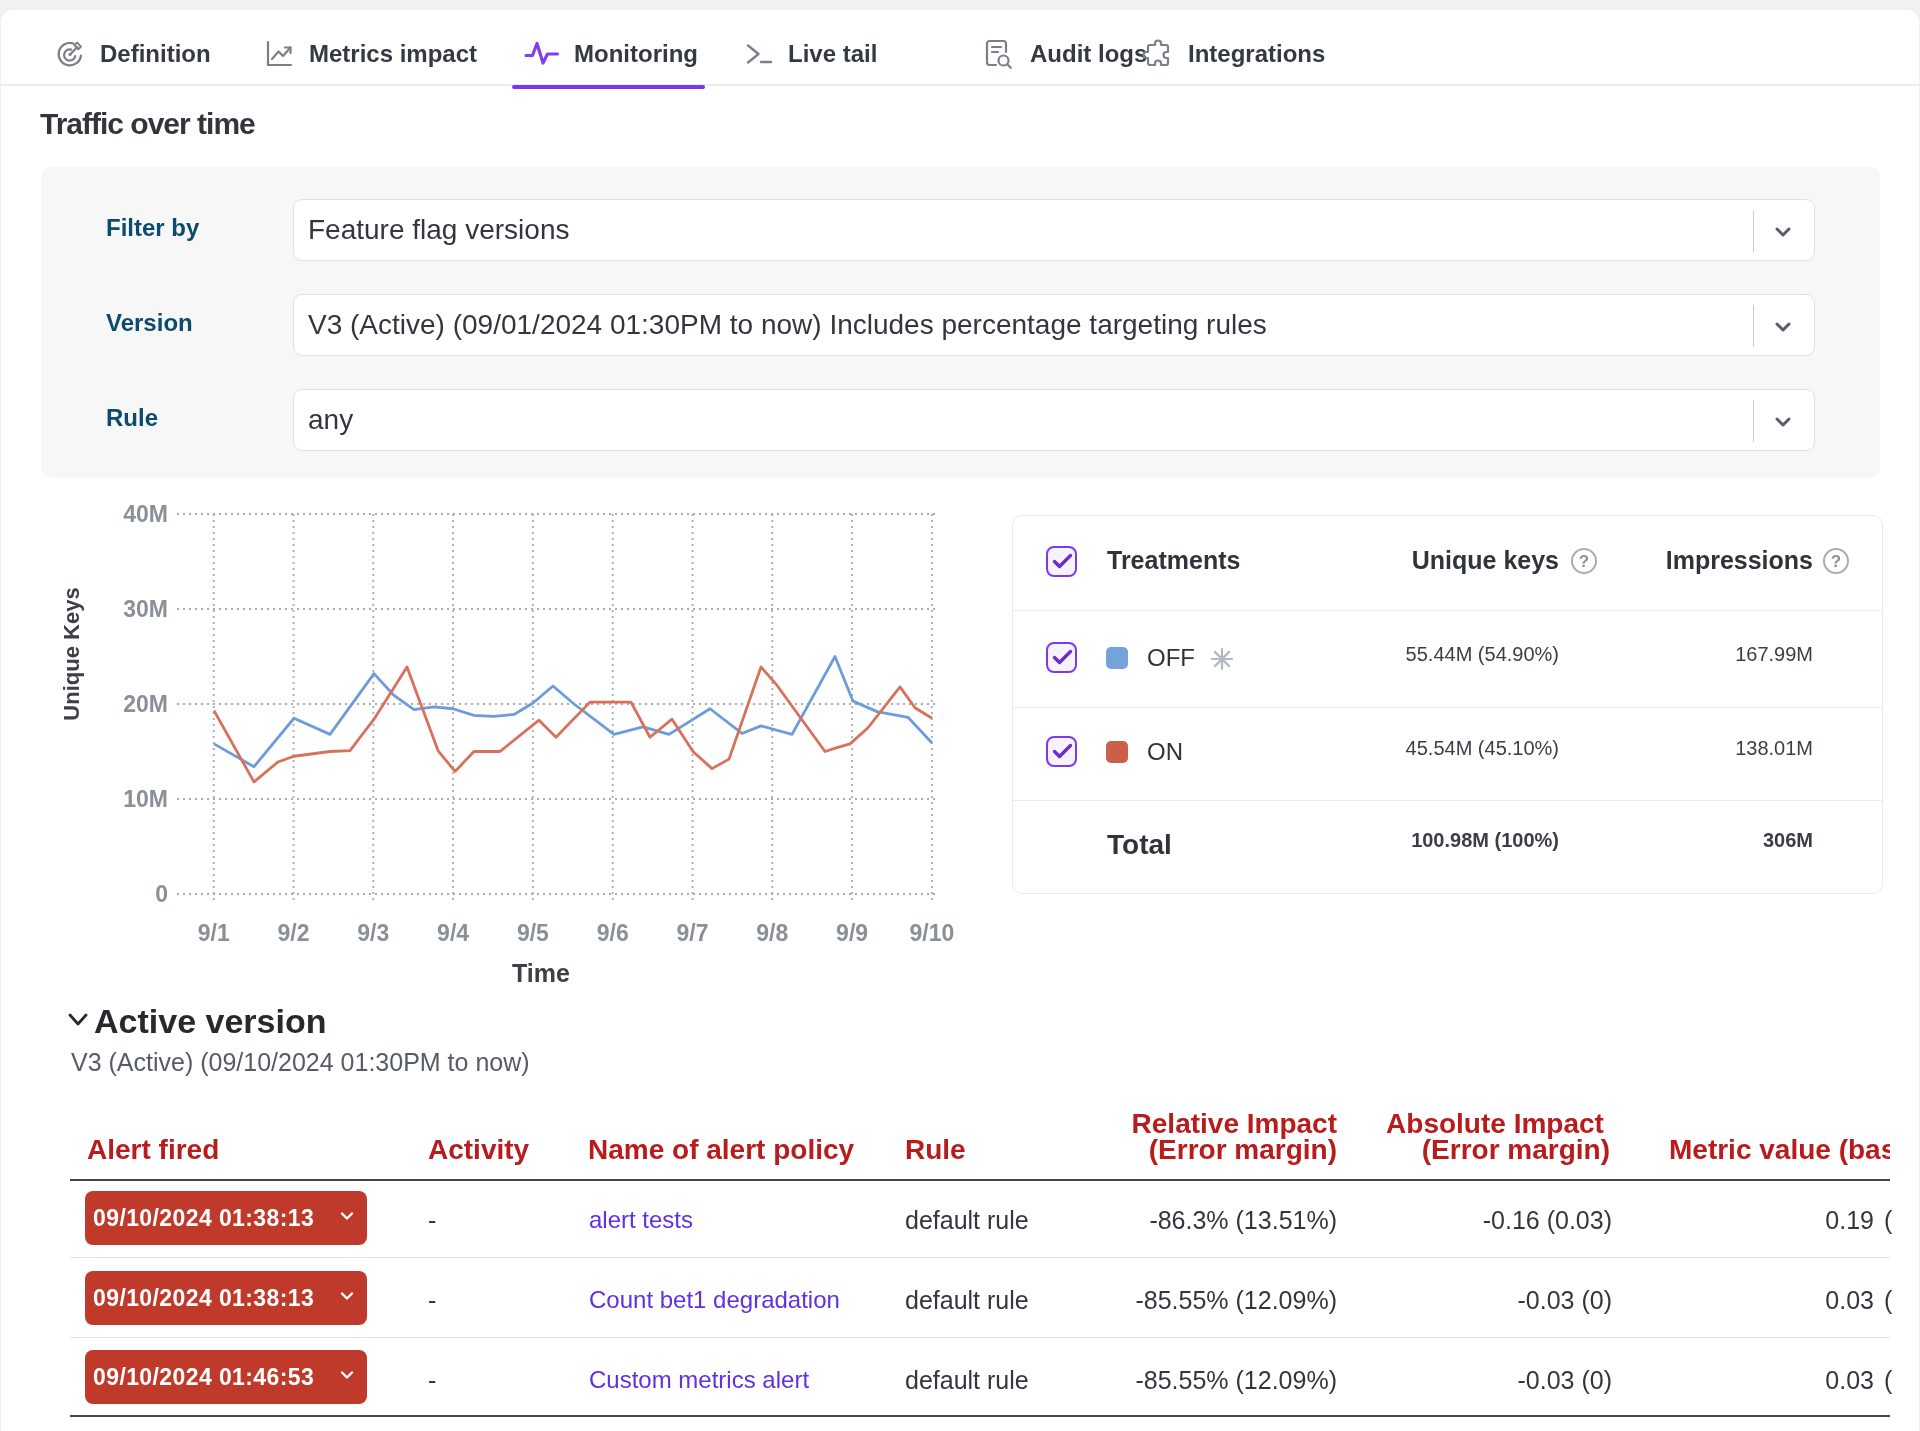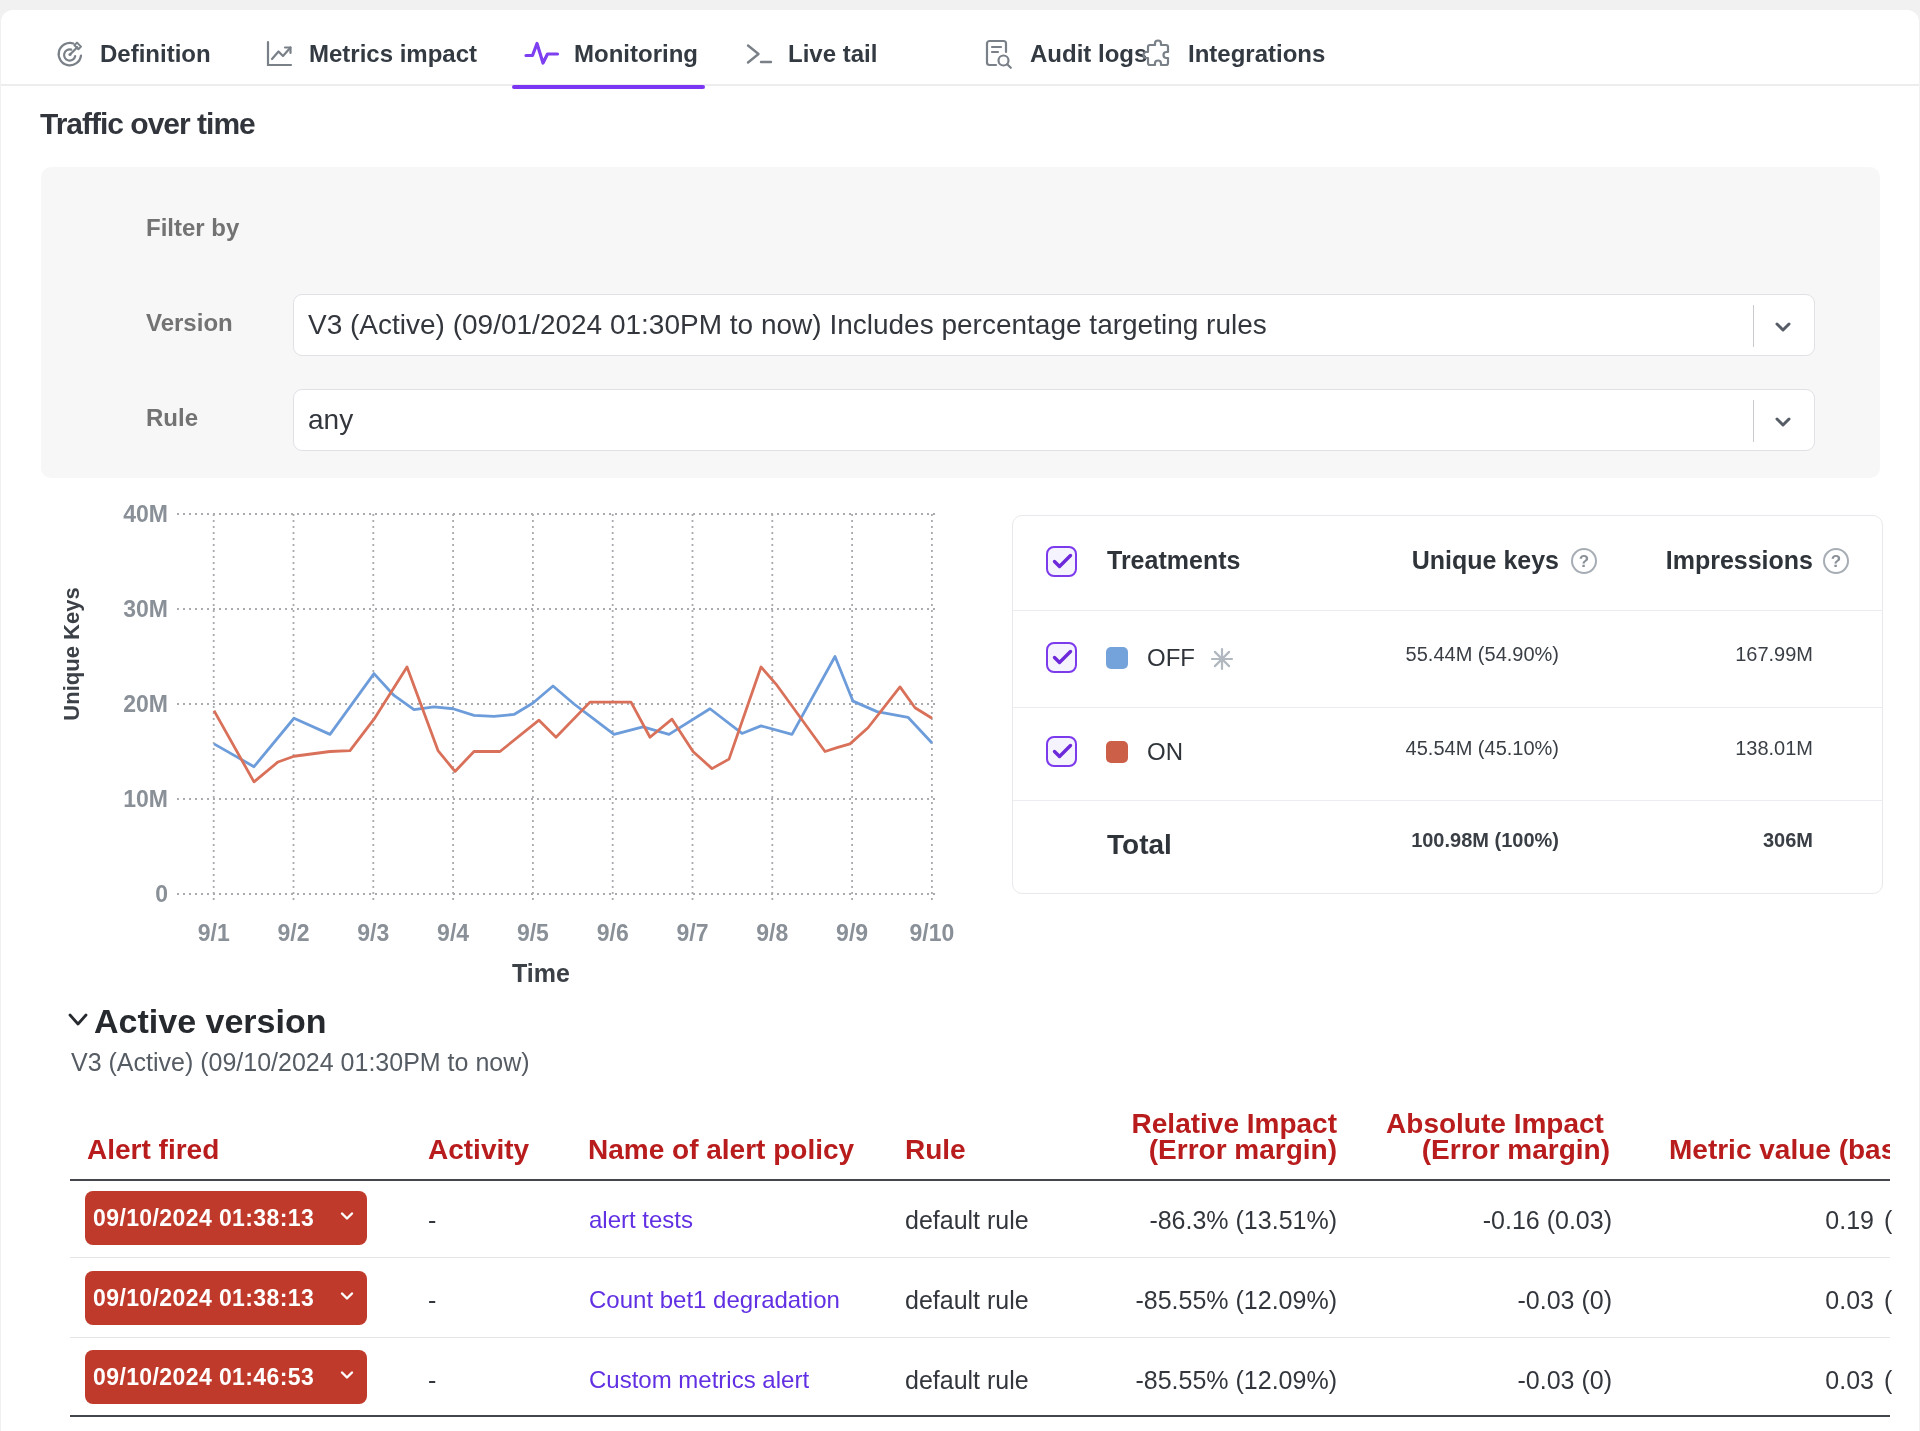--- a/index.html
+++ b/index.html
@@ -7,21 +7,21 @@
 .card { position:absolute; left:1px; top:10px; width:1918px; height:1421px; background:#fff; border-radius:12px 12px 0 0; overflow:hidden; }
 
 .tabbar { position:absolute; left:1px; top:10px; width:1918px; height:76px; border-bottom:2px solid #ededef; }
 .tab { position:absolute; top:21px; height:66px; display:flex; align-items:center; gap:14px; font-size:24px; font-weight:700; color:#333a42; }
 .tab svg { flex:0 0 auto; }
 .underline { position:absolute; left:512px; top:85px; width:193px; height:4px; background:#7a36f2; border-radius:2px; }
 
 .h1 { position:absolute; left:40px; top:107px; font-size:30px; letter-spacing:-1px; font-weight:700; color:#32363c; }
 
 .fpanel { position:absolute; left:41px; top:167px; width:1839px; height:311px; background:#f7f7f8; border-radius:10px; }
-.flabel { position:absolute; left:65px; width:180px; font-size:24px; font-weight:700; color:#737373;margin-left:40px; }
+.flabel { position:absolute; left:65px; width:180px; font-size:24px; font-weight:700; color:#0c4a6e; }
 .fselect { position:absolute; left:252px; width:1522px; height:62px; background:#fff; border:1px solid #e0e1e5; border-radius:9px; font-size:28px; color:#33373d; display:flex; align-items:center; padding-left:14px; }
 .fsep { position:absolute; right:60px; top:10px; width:1px; height:42px; background:#c9cbd0; }
 .fchev { position:absolute; right:18px; top:19px; }
 
 .tcard { position:absolute; left:1012px; top:515px; width:871px; height:379px; background:#fff; border:1px solid #e8e9ec; border-radius:10px; }
 .tdiv { position:absolute; left:0; width:100%; height:1px; background:#ebecef; }
 .cbox { position:absolute; width:31px; height:31px; border:2px solid #7c3aed; border-radius:8px; background:#f5f3fd; }
 .cbox svg { position:absolute; left:4px; top:5px; }
 .swatch { position:absolute; width:22px; height:22px; border-radius:5px; }
 .ttext { position:absolute; font-size:24px; color:#2f343a; }
@@ -90,20 +90,23 @@
     <svg width="32" height="32" viewBox="0 0 32 32" fill="none">
       <path d="M13 5.5a3 3 0 0 1 6 0V7h5a2 2 0 0 1 2 2v5h-1.5a3 3 0 0 0 0 6H26v5a2 2 0 0 1-2 2h-5v-1.5a3 3 0 0 0-6 0V27H8a2 2 0 0 1-2-2v-5H4.5a3 3 0 0 1 0-6H6V9a2 2 0 0 1 2-2h5z" stroke="#7a8088" stroke-width="2.2" stroke-linejoin="round"></path>
     </svg>
     <span>Integrations</span>
   </div>
 
   <div class="h1">Traffic over time</div>
 
   <div class="fpanel">
     <div class="flabel" style="top:47px;">Filter by</div>
+    <div class="fselect" style="top:32px;">Feature flag versions<div class="fsep"></div><div class="fchev"><svg width="26" height="26" viewBox="0 0 26 26" fill="none">
+          <path d="M7 10l6 6 6-6" stroke="#565d66" stroke-width="3" stroke-linecap="round" stroke-linejoin="round"></path>
+        </svg></div></div>
     <div class="flabel" style="top:142px;">Version</div>
     <div class="fselect" style="top:127px;">V3 (Active) (09/01/2024 01:30PM to now) Includes percentage targeting rules<div class="fsep"></div><div class="fchev"><svg width="26" height="26" viewBox="0 0 26 26" fill="none">
           <path d="M7 10l6 6 6-6" stroke="#565d66" stroke-width="3" stroke-linecap="round" stroke-linejoin="round"></path>
         </svg></div></div>
     <div class="flabel" style="top:237px;">Rule</div>
     <div class="fselect" style="top:222px;">any<div class="fsep"></div><div class="fchev"><svg width="26" height="26" viewBox="0 0 26 26" fill="none">
           <path d="M7 10l6 6 6-6" stroke="#565d66" stroke-width="3" stroke-linecap="round" stroke-linejoin="round"></path>
         </svg></div></div>
   </div>
 

